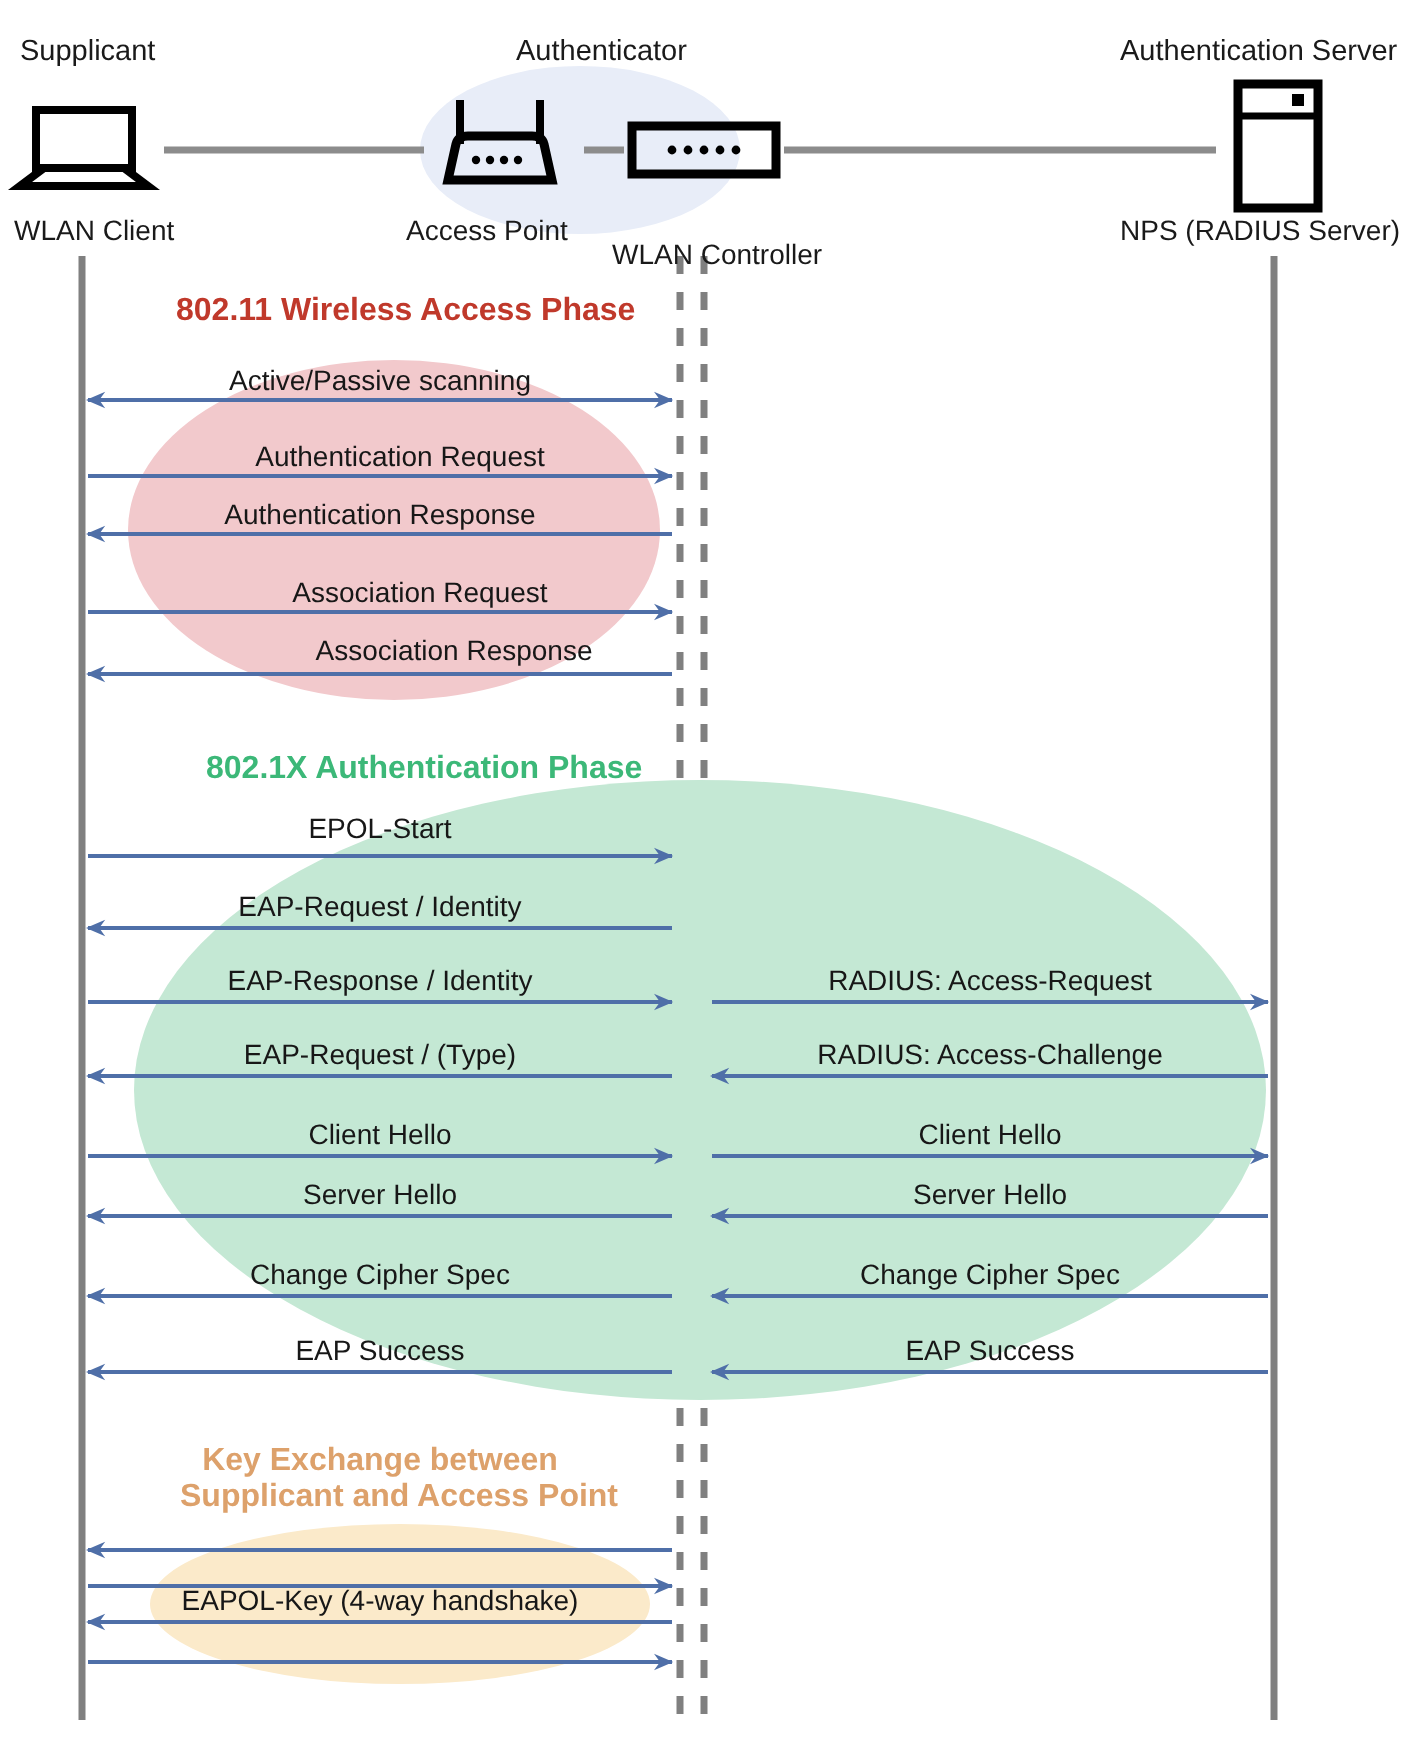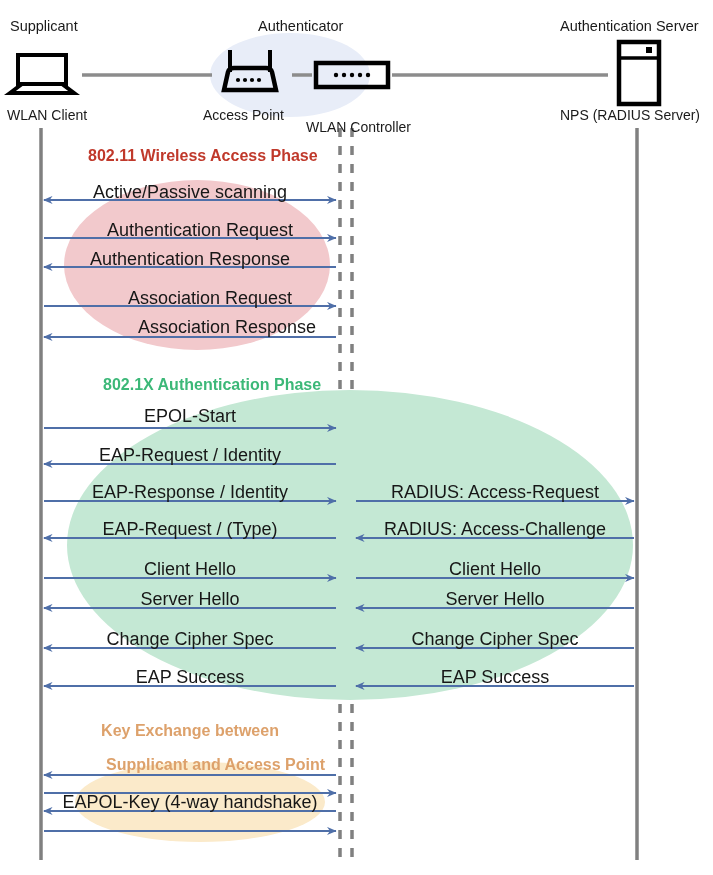--- a/index.html
+++ b/index.html
@@ -13,21 +13,21 @@
   svg#diagram{position:absolute;left:0;top:0;width:713px;height:875px;}
 
   
   .lbl{position:absolute;white-space:nowrap;}
   .node-title{font-size:14.5px;color:#1a1a1a;}
   .node-sub{font-size:14px;color:#1a1a1a;}
   .phase-title{font-size:16px;font-weight:600;text-align:center;}
   .phase-red{color:#c0392b;}
   .phase-green{color:#3cb878;}
   .phase-orange{color:#dda16b;}
-  .msg{font-size:18px;color:#171717;text-align:center;}
+  .msg{font-size:14px;color:#171717;text-align:center;}
 </style>
 </head>
 <body>
 
 <div id="stage">
 
   <svg id="diagram" viewBox="0 0 713 875" xmlns="http://www.w3.org/2000/svg">
     <defs>
       <marker id="arrR" markerWidth="10" markerHeight="9" refX="9" refY="4.5" orient="auto" markerUnits="userSpaceOnUse">
         <path d="M0,0.4 L9.6,4.5 L0,8.6 L3,4.5 Z" fill="#4f6fa8"></path>
@@ -124,21 +124,21 @@
   <div class="lbl node-title" style="left:560px;top:18px;">Authentication Server</div>
 
   <div class="lbl node-sub" style="left:7px;top:107px;">WLAN Client</div>
   <div class="lbl node-sub" style="left:203px;top:107px;">Access Point</div>
   <div class="lbl node-sub" style="left:306px;top:107px;margin-top:12px;">WLAN Controller</div>
   <div class="lbl node-sub" style="left:560px;top:107px;">NPS (RADIUS Server)</div>
 
   <div class="lbl phase-title phase-red" style="left:88px;top:147px;width:208px;">802.11 Wireless Access Phase</div>
   <div class="lbl phase-title phase-green" style="left:103px;top:376px;width:194px;">802.1X Authentication Phase</div>
   <div class="lbl phase-title phase-orange" style="left:90px;top:722px;width:200px;">Key Exchange between</div>
-  <div class="lbl phase-title phase-orange" style="left:106px;top:740px;width:200px;margin-top:16px;">Supplicant and Access Point</div>
+  <div class="lbl phase-title phase-orange" style="left:90px;top:740px;width:200px;">Supplicant and Access Point</div>
 
   <div class="lbl msg" style="left:44px;top:182px;width:292px;">Active/Passive scanning</div>
   <div class="lbl msg" style="left:44px;top:220px;width:292px;margin-left:10px;">Authentication Request</div>
   <div class="lbl msg" style="left:44px;top:249px;width:292px;">Authentication Response</div>
   <div class="lbl msg" style="left:44px;top:288px;width:292px;padding-left:20px;">Association Request</div>
   <div class="lbl msg" style="left:44px;top:317px;width:292px;padding-left:37px;">Association Response</div>
 
   <div class="lbl msg" style="left:44px;top:406px;width:292px;">EPOL-Start</div>
   <div class="lbl msg" style="left:44px;top:445px;width:292px;">EAP-Request / Identity</div>
   <div class="lbl msg" style="left:44px;top:482px;width:292px;">EAP-Response / Identity</div>

